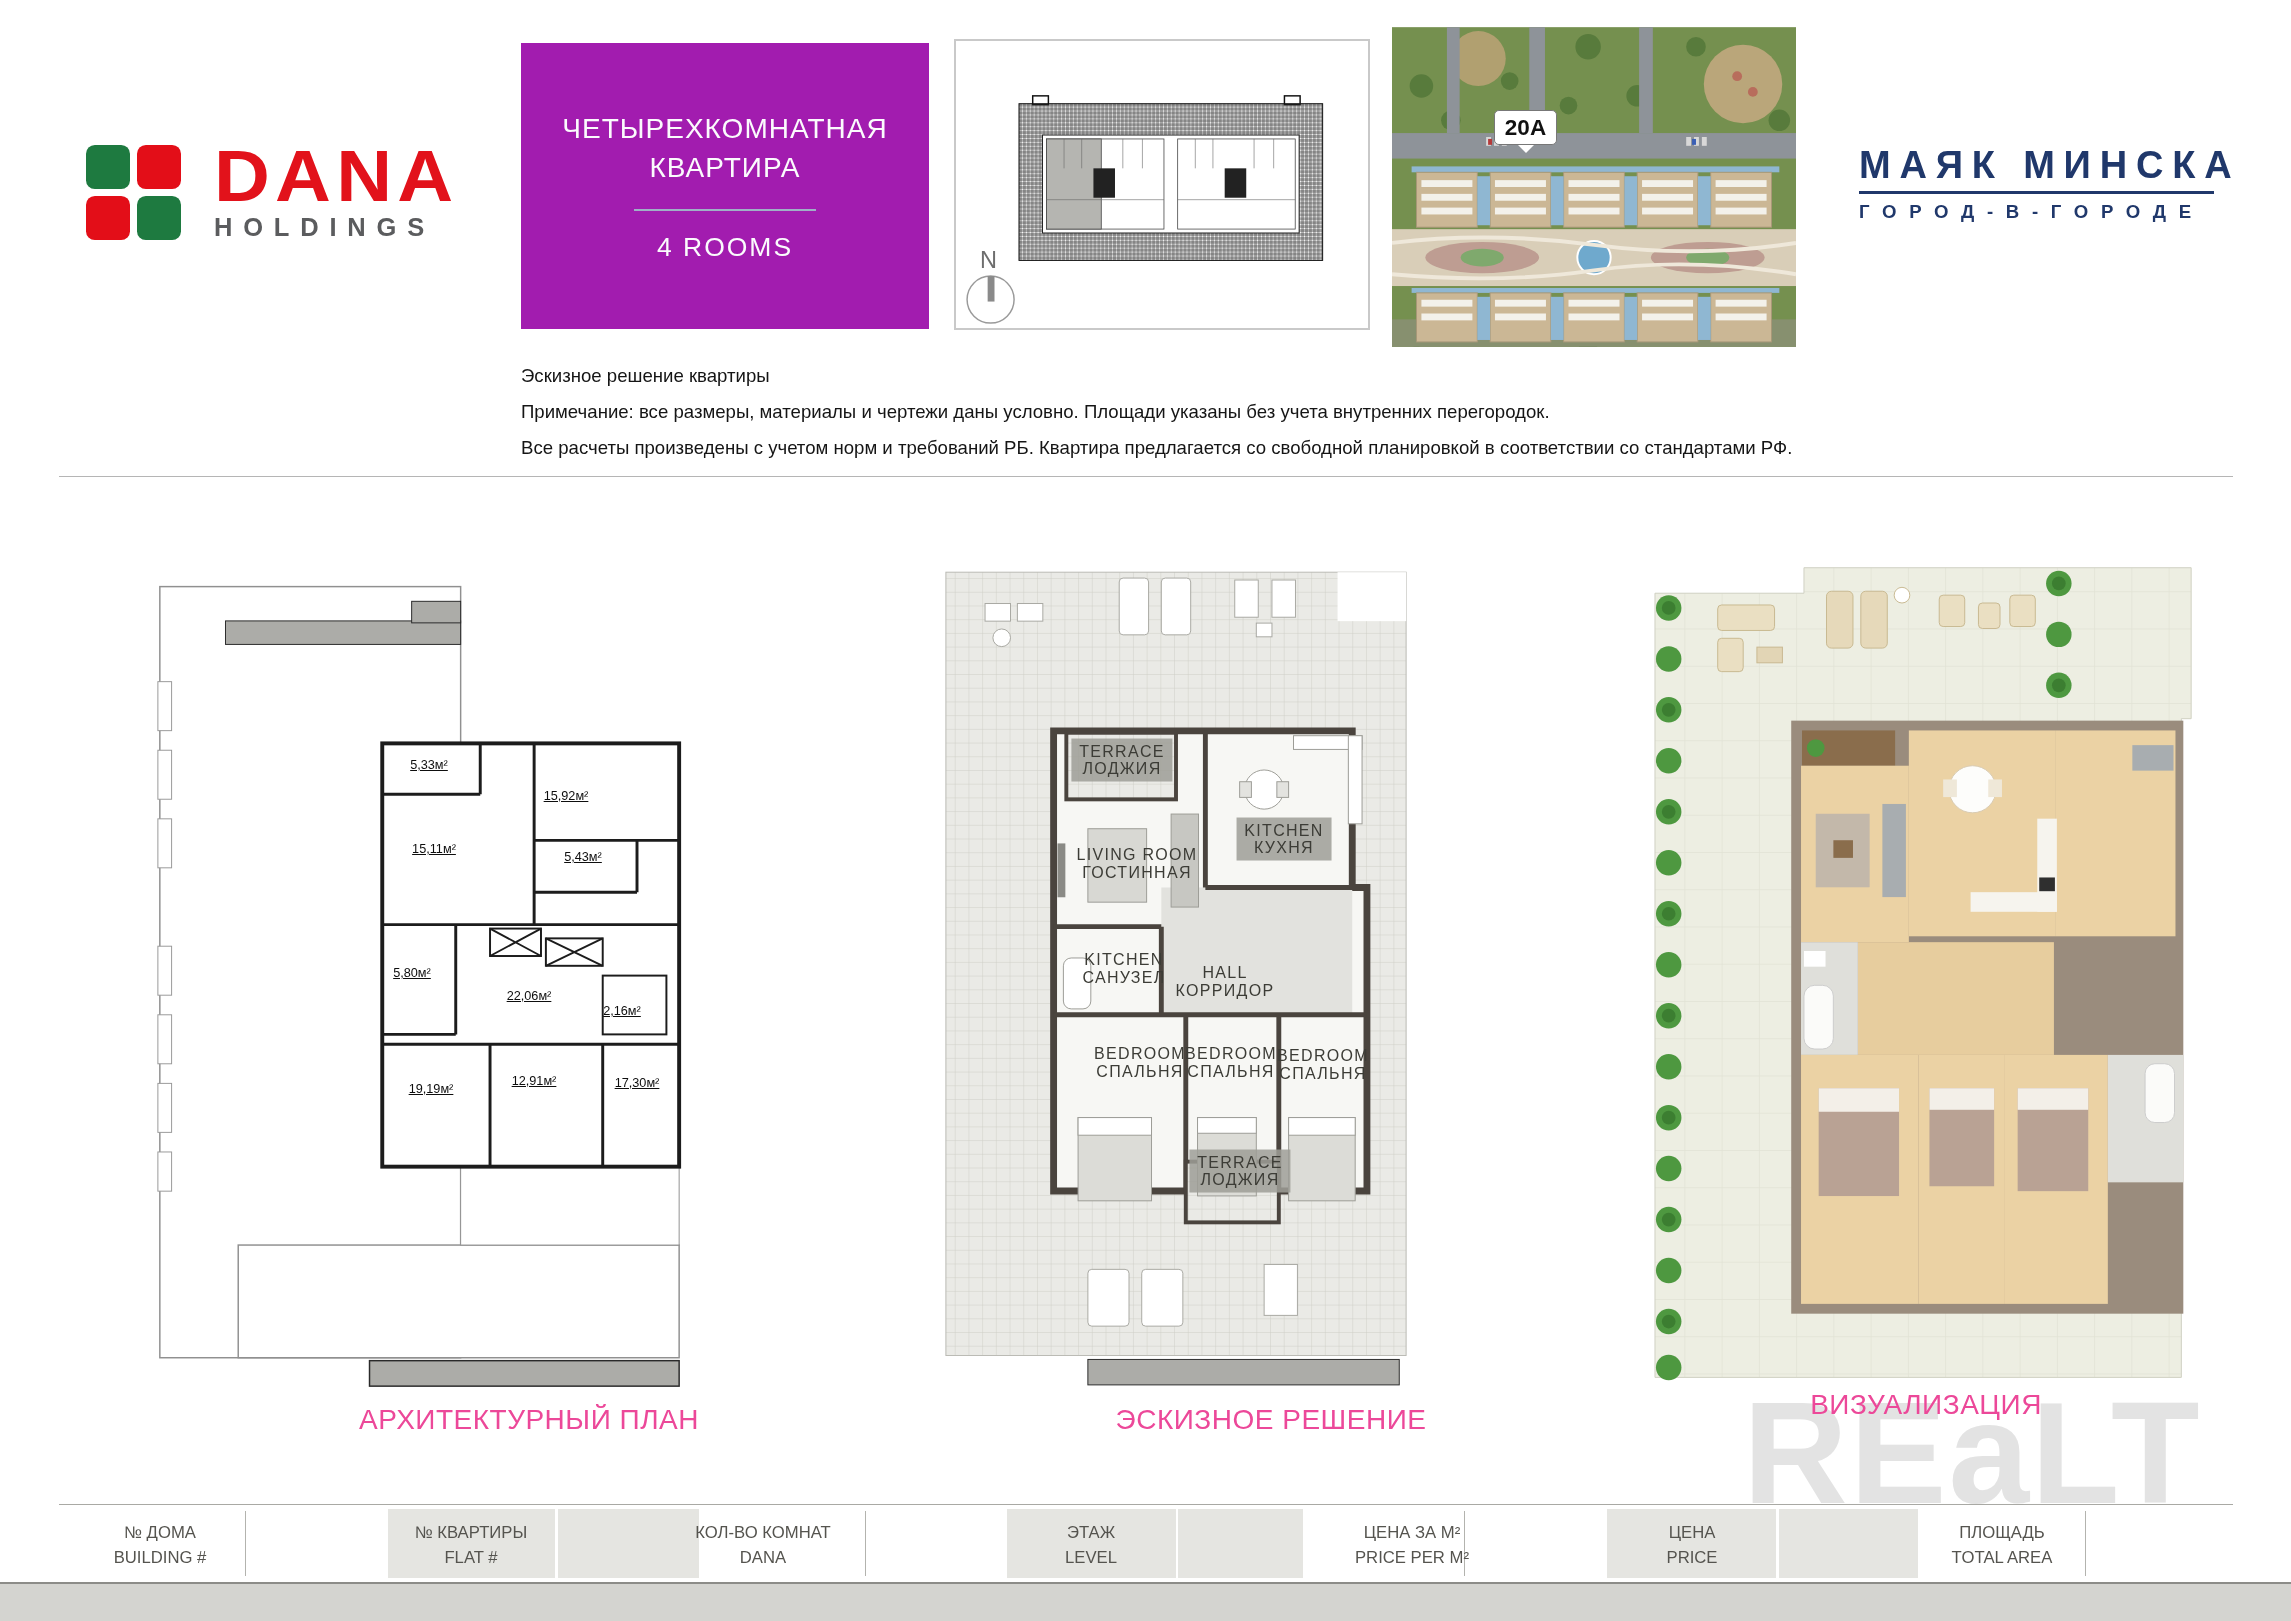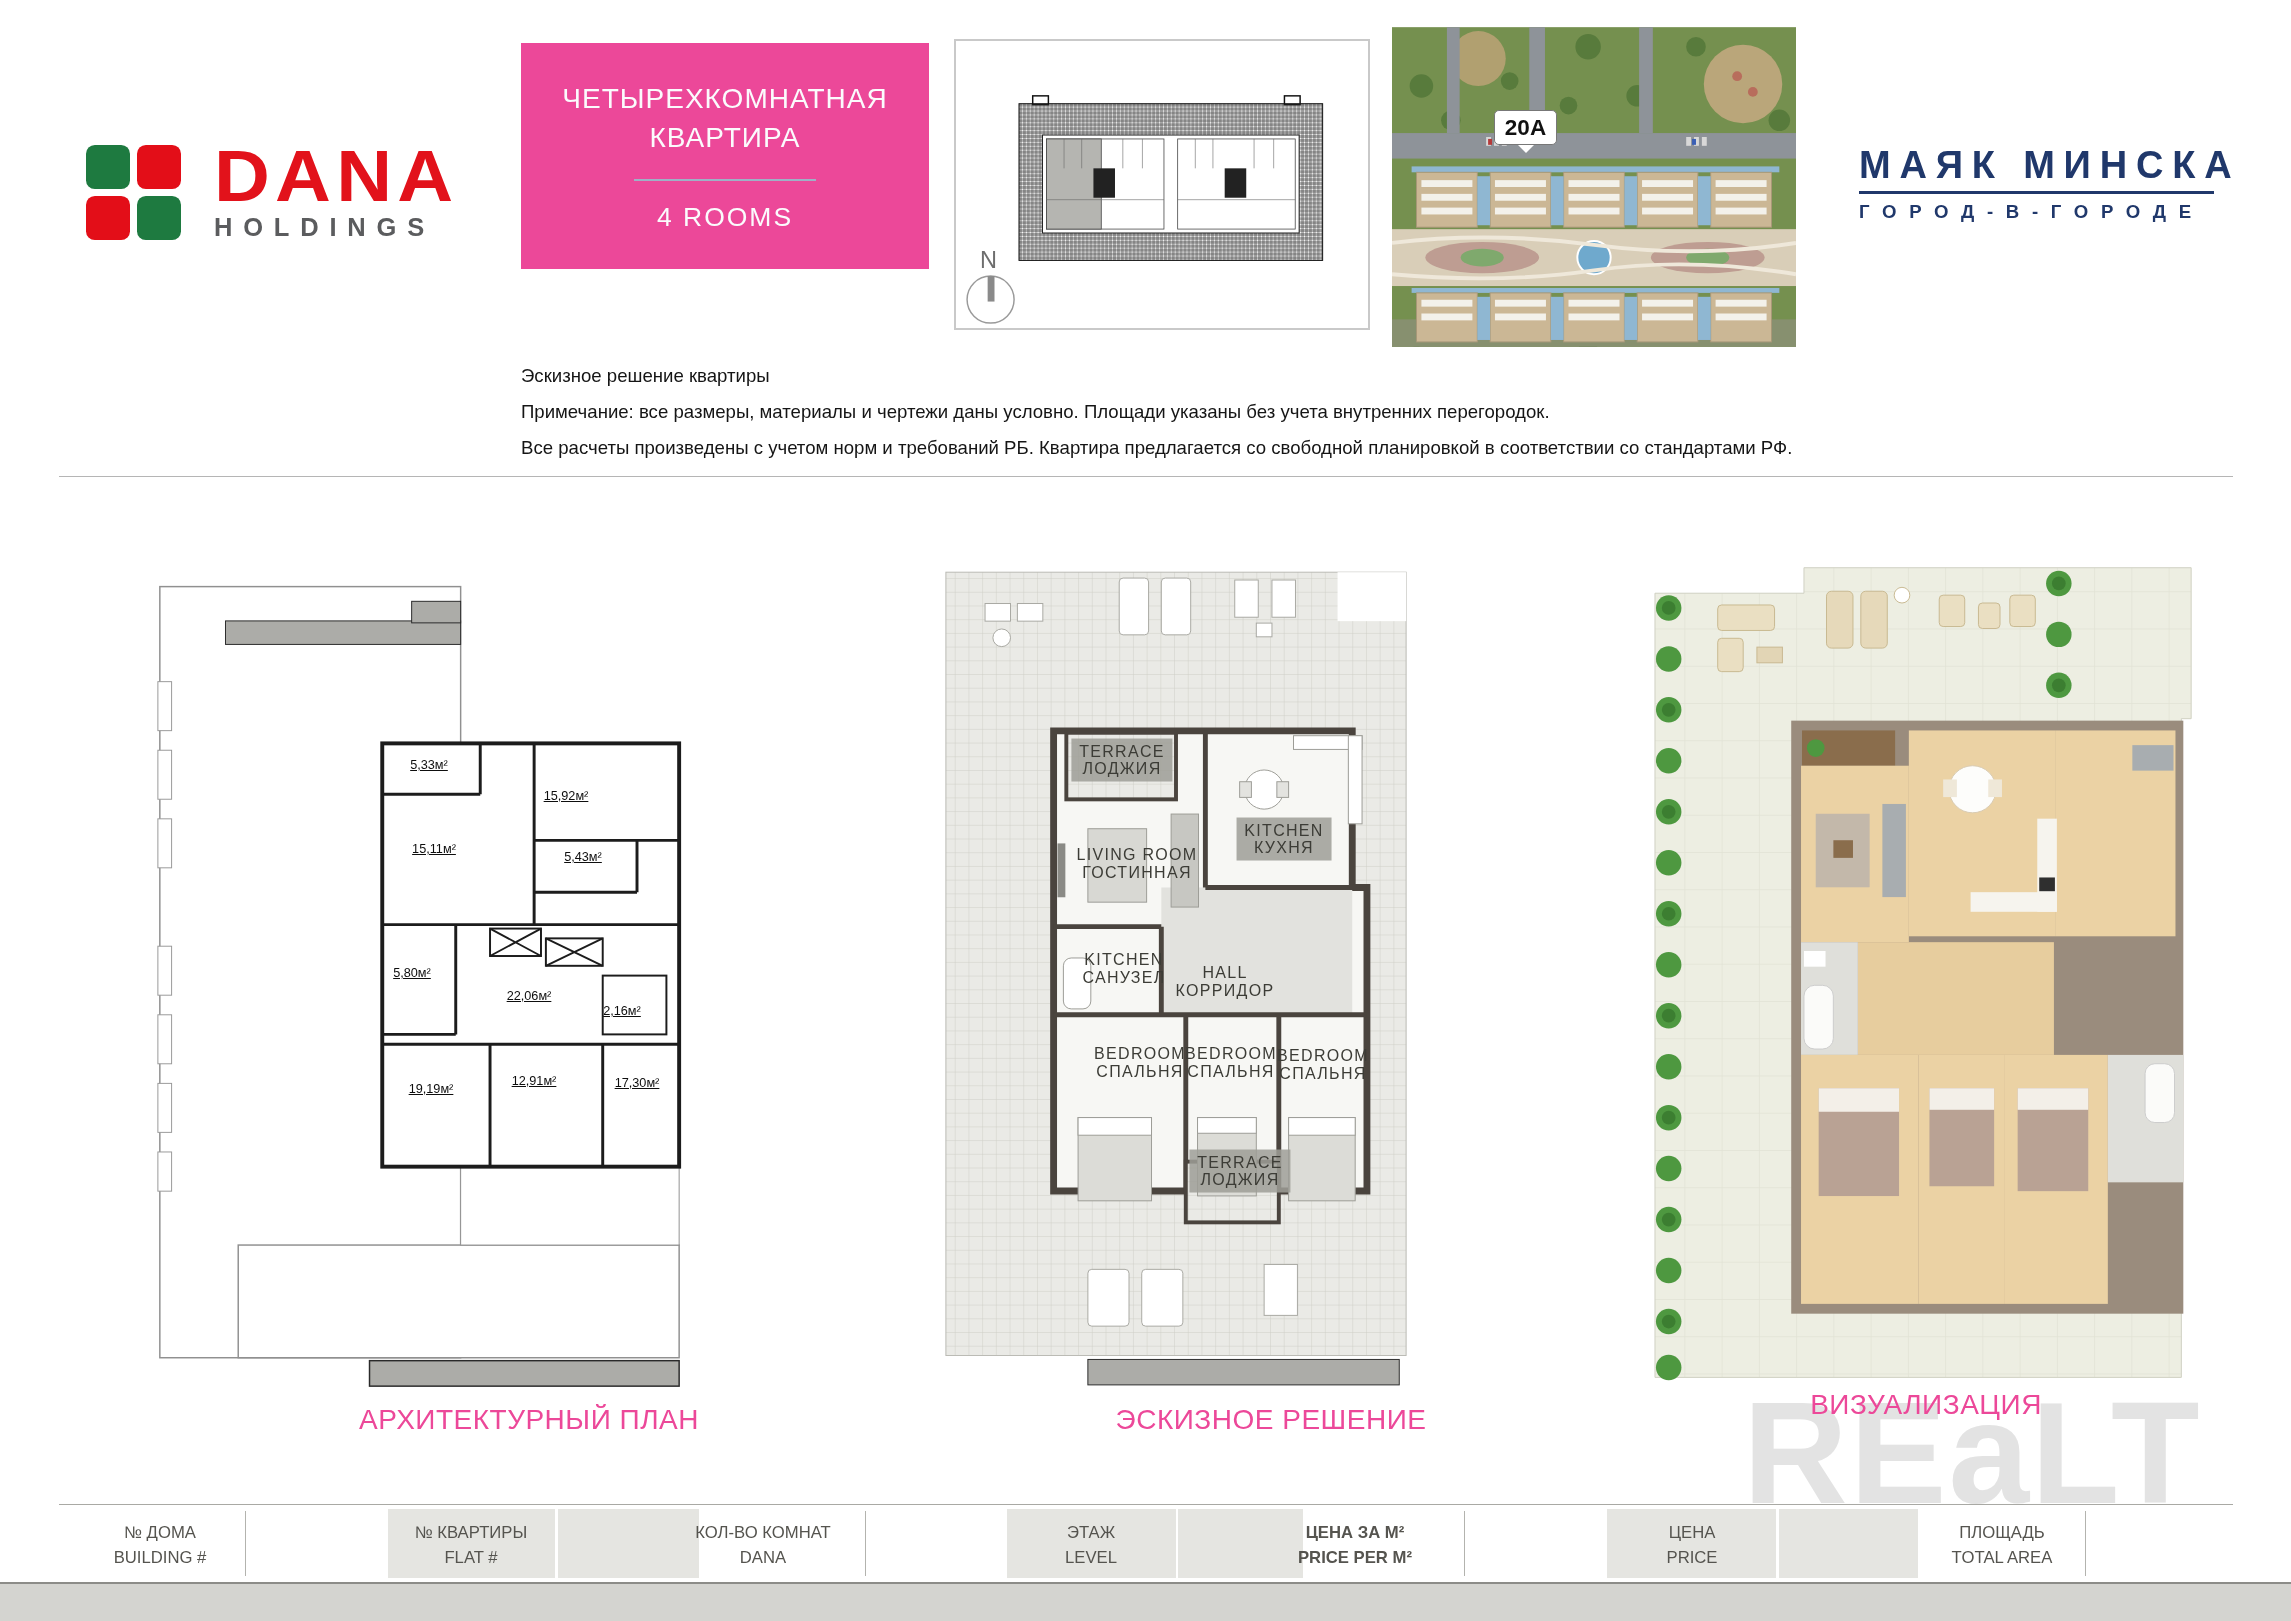--- a/index.html
+++ b/index.html
@@ -12,21 +12,21 @@
   .dana-squares{position:relative;width:95px;height:95px;}
   .sq{position:absolute;width:44px;height:44px;border-radius:8.8px;}
   .sq.tl{left:0;top:0;background:#1E7A40;}
   .sq.tr{left:51px;top:0;background:#E30E18;}
   .sq.bl{left:0;top:51px;background:#E30E18;}
   .sq.br{left:51px;top:51px;background:#1E7A40;}
   .dana-word{font-size:73px;font-weight:700;color:#E2121B;letter-spacing:4.9px;line-height:61px;transform:scaleX(1.06);transform-origin:left;}
   .dana-sub{font-size:25.5px;font-weight:700;color:#5B5C5E;letter-spacing:10.8px;margin-top:6.9px;}
 
   
-  .titlebox{left:521px;top:43px;width:408px;height:226px;background:#ec4899;
+  .titlebox{left:521px;top:43px;width:408px;height:286px;background:#a21caf;
             display:flex;flex-direction:column;align-items:center;justify-content:center;text-align:center;}
   .titlebox .t1{color:#FBFBFD;font-size:28px;letter-spacing:1px;line-height:39px;}
   .titlebox .hr{width:182px;height:2px;background:#9FB0C6;margin:21.6px 0;}
   .titlebox .t2{color:#FBFBFD;font-size:26.5px;letter-spacing:2px;}
 
   
   .keyplan{left:954px;top:39px;width:416px;height:291px;border:2px solid #C9C9C9;background:#fff;box-sizing:border-box;}
   .compass-n{left:974px;top:247px;width:29px;text-align:center;font-size:23.5px;color:#6E6E6E;}
   .aerial{left:1392px;top:27.4px;width:404px;height:320px;}
   .callout{left:1494px;top:110px;width:61px;height:33px;background:#fff;border:1px solid #777;border-radius:4.9px;
@@ -499,21 +499,21 @@
     <div>FLAT #</div>
   </div>
   <div class="fcell" style="left:763px;">
     <div>КОЛ-ВО КОМНАТ</div>
     <div>DANA</div>
   </div>
   <div class="fcell" style="left:1091px;">
     <div>ЭТАЖ</div>
     <div>LEVEL</div>
   </div>
-  <div class="fcell" style="left:1355px;font-weight:bold;">
+  <div class="fcell" style="left:1412px;">
     <div>ЦЕНА ЗА М²</div>
     <div>PRICE PER M²</div>
   </div>
   <div class="fcell" style="left:1692px;">
     <div>ЦЕНА</div>
     <div>PRICE</div>
   </div>
   <div class="fcell" style="left:2002px;">
     <div>ПЛОЩАДЬ</div>
     <div>TOTAL AREA</div>

